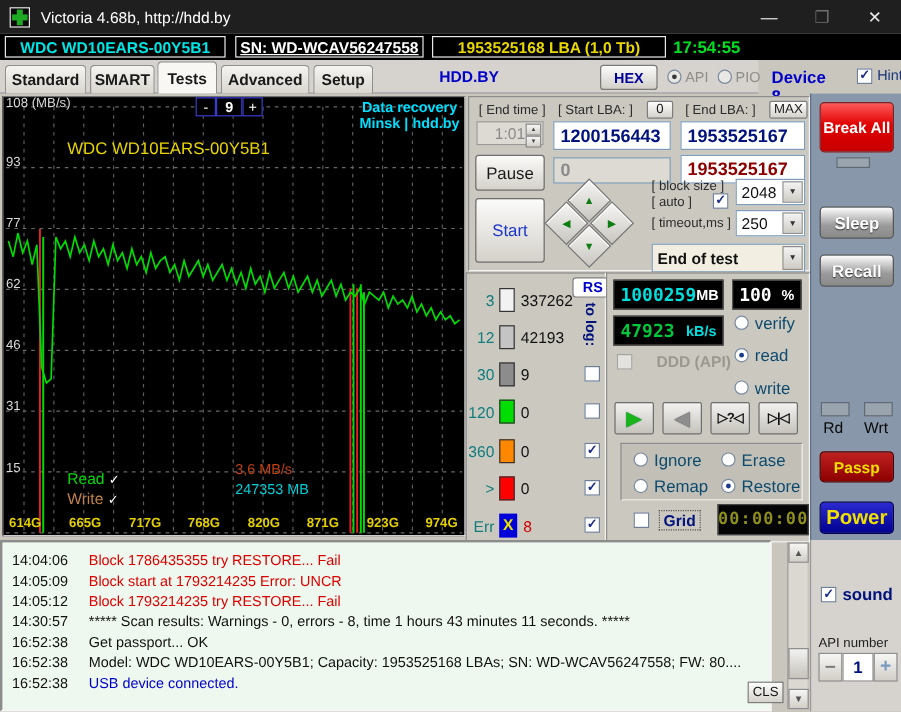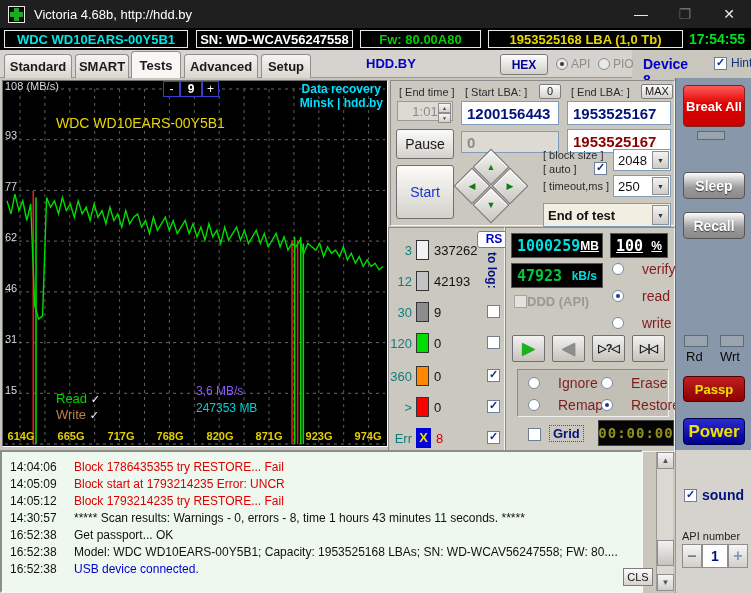--- a/index.html
+++ b/index.html
@@ -48,21 +48,21 @@
   .site-wm { position:absolute; right:4px; top:1px; color:#00dfff; font-weight:bold; font-size:12px; text-align:center; line-height:14px; }
   .zoomer { position:absolute; left:160px; top:0px; display:flex; }
   .zoomer span { display:block; border:1px solid #3b3bcf; color:#fff; font-size:12px; text-align:center; background:#000; }
   .zoomer .zbtn { width:17px; }
   .zoomer .zval { width:22px; font-weight:bold; }
   .legend { position:absolute; left:53px; top:310px; font-size:13px; line-height:16px; }
   .legend .r { color:#00d800; }
   .legend .w { color:#c08048; }
   .chk-g { color:#fff; font-size:11px; }
   .chk-g::after { content:"✓"; }
-  .cur-speed { position:absolute; left:193px; top:303px; color:#8b5cf6; font-size:12px; }
+  .cur-speed { position:absolute; left:193px; top:303px; color:#c2410c; font-size:12px; }
   .cur-pos { position:absolute; left:193px; top:320px; color:#00cfd8; font-size:12px; }
 
   
   .mid-top { left:390px; top:80px; width:285px; height:146px; background:#cbc8c0; border:1px solid #f4f4f2; border-left-color:#8c8c8c; border-top-color:#8c8c8c; }
   .lbl { position:absolute; font-size:11px; color:#2b2b2b; }
   .minibtn { position:absolute; background:linear-gradient(#fdfdfd,#d5d2cb); border:1px solid #7e7e7e; border-radius:2px; font-size:11px; text-align:center; color:#1a1a1a; }
   .field { position:absolute; background:#fff; border:1px solid #7f9db9; font-size:15px; font-weight:bold; color:#00127c; padding:1px 5px; display:flex; align-items:center; }
   .field.red { color:#8c0000; }
   .field.dis { background:#dddad3; color:#8b8b8b; font-weight:bold; }
   .spin { position:absolute; left:6px; top:20px; width:56px; height:20px; background:#dddad3; border:1px solid #9a9a9a; color:#8a8a8a; font-size:13px; display:flex; align-items:center; justify-content:center; }
@@ -87,22 +87,22 @@
   .ccount { position:absolute; left:45px; top:3px; font-size:13px; color:#111; }
   .ccount.red { color:#d00000; }
   .ccb { position:absolute; left:98px; top:3px; }
   .errx { position:absolute; left:27px; top:0; width:15px; height:20px; background:#0000d8; color:#e8e000; font-weight:bold; font-size:13px; text-align:center; line-height:20px; }
 
   
   .monitor { left:505px; top:227px; width:170px; height:225px; background:#cbc8c0; border:1px solid #8c8c8c; border-right-color:#f2f2f0; border-bottom-color:#f2f2f0; }
   .ddisp { position:absolute; background:#000; border:1px solid #555; box-shadow:inset 1px 1px 2px #000; display:flex; align-items:center; padding:0 5px; font-family:"DejaVu Sans Mono", monospace; font-weight:bold; font-size:15px; }
   .ddisp .v { letter-spacing:0px; }
   .ddisp .u { margin-left:auto; font-size:12px; font-family:"Liberation Sans",sans-serif; }
-  .cyan { color:#00dede; } .grn { color:#00c83c; } .wht { color:#fff;text-decoration:underline; }
-  .mradio { position:absolute; display:flex; align-items:center; gap:18px; font-size:14px; color:#7f1d1d; }
+  .cyan { color:#00dede; } .grn { color:#00c83c; } .wht { color:#fff; }
+  .mradio { position:absolute; display:flex; align-items:center; gap:5px; font-size:14px; color:#0c4a6e; }
   .pbtn { position:absolute; width:33px; height:27px; background:linear-gradient(#f2f2f1,#c6c3bc); border:1px solid #6f6f6f; border-radius:2px; display:flex; align-items:center; justify-content:center; font-size:13px; }
   .pbtn .play { color:#19b419; text-shadow:0 0 1px #064; font-size:17px; }
   .pbtn .back { color:#8e8e8e; text-shadow:0 0 1px #222; font-size:17px; }
   .pbtn .blk { color:#111; font-size:11px; font-weight:bold; letter-spacing:-1px; }
   .actbox { position:absolute; left:11px; top:141px; width:152px; height:48px; background:#c2bfb7; border:1px solid #8c8c8c; border-right-color:#efefec; border-bottom-color:#efefec; }
   .gridlbl { position:absolute; left:43px; top:197px; color:#00127c; font-weight:bold; font-size:13px; border:1px dotted #555; padding:0 3px; }
   .ledtimer { position:absolute; left:92px; top:192px; width:76px; height:26px; background:#050505; border:1px solid #444; color:#8f8f1d; font-family:"DejaVu Sans Mono", monospace; font-size:14px; font-weight:bold; display:flex; align-items:center; justify-content:center; letter-spacing:1px; }
 
   
   .sidecol { left:675px; top:78px; width:76px; height:372px; background:#8897aa; border-left:1px solid #5f7188; }
@@ -145,22 +145,21 @@
   <div class="title-text">Victoria 4.68b, http://hdd.by</div>
   <div class="win-btns">
     <div class="win-btn">—</div>
     <div class="win-btn dim">❐</div>
     <div class="win-btn">✕</div>
   </div>
 </div>
 
 <div class="abs infobar">
   <div class="info-seg" style="width:184px; margin-left:4px; color:#00e5e5;">WDC WD10EARS-00Y5B1</div>
-  <div class="info-seg" style="width:157px; margin-left:8px; color:#ffffff;">SN: WD-WCAV56247558</div>
-  <div class="info-seg" style="width:121px; margin-left:7px; color:#00d000;">Fw: 80.00A80</div>
+  <div class="info-seg" style="width:157px; margin-left:8px; color:#ffffff;text-decoration:underline;">SN: WD-WCAV56247558</div>
   <div class="info-seg" style="width:195px; margin-left:7px; color:#e8d800;">1953525168 LBA (1,0 Tb)</div>
   <div class="clock">17:54:55</div>
 </div>
 
 <div class="abs tabrow">
   <div class="tab" style="left:4px; width:68px;">Standard</div>
   <div class="tab" style="left:75px; width:54px;">SMART</div>
   <div class="tab active" style="left:131px; width:50px;">Tests</div>
   <div class="tab" style="left:184px; width:74px;">Advanced</div>
   <div class="tab" style="left:261px; width:50px;">Setup</div>
@@ -349,21 +348,21 @@
     <span class="u wht">MB</span>
   </div>
   <div class="ddisp" style="left:104px; top:5px; width:58px; height:25px;">
     <span class="v wht">100</span>
     <span class="u wht">%</span>
   </div>
   <div class="ddisp" style="left:5px; top:35px; width:92px; height:25px;">
     <span class="v grn">47923</span>
     <span class="u cyan">kB/s</span>
   </div>
-  <div class="abs" style="left:8px; top:66px; display:flex; align-items:center; gap:0; color:#9a998f; font-size:13px; font-weight:bold;">
+  <div class="abs" style="left:8px; top:66px; display:flex; align-items:center; gap:20px; color:#9a998f; font-size:13px; font-weight:bold;">
     <span class="cb dim"></span>
     <span>DDD (API)</span>
   </div>
   <div class="mradio" style="left:106px; top:33px;">
     <span class="rb"></span>
     <span>verify</span>
   </div>
   <div class="mradio" style="left:106px; top:60px;">
     <span class="rb blue sel"></span>
     <span>read</span>

